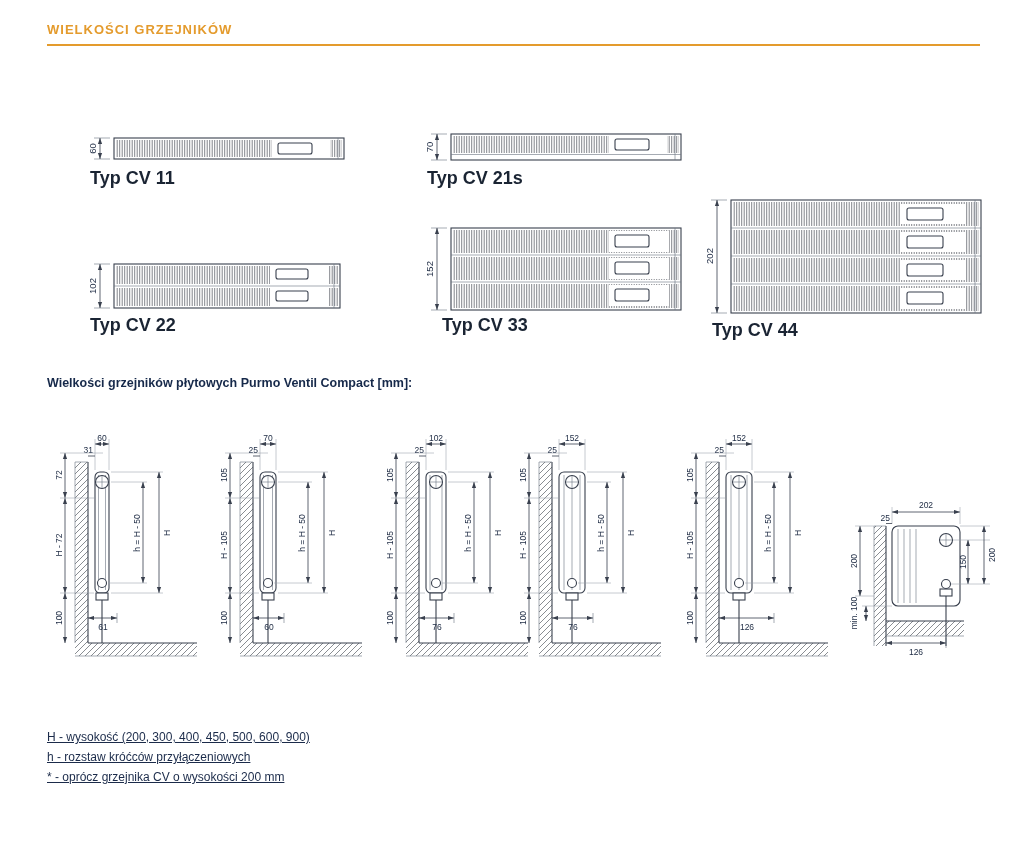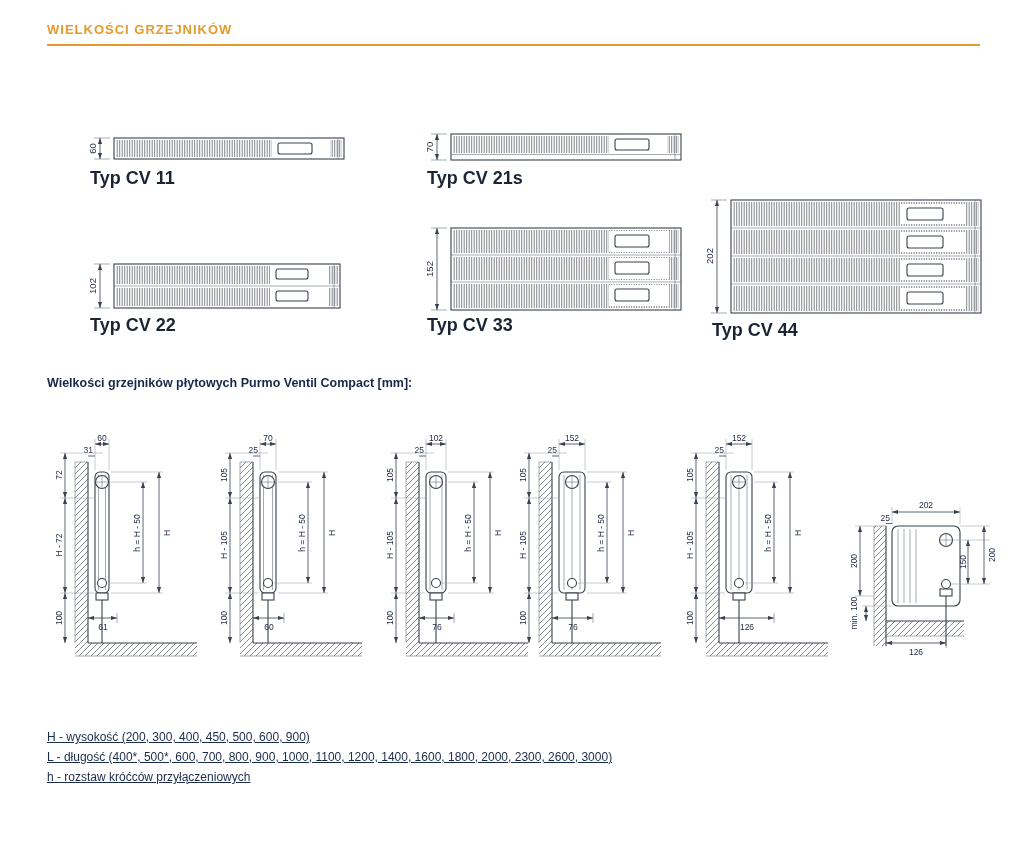--- a/index.html
+++ b/index.html
@@ -117,21 +117,21 @@
       <line class="thin" x1="28" y1="62" x2="258" y2="62"></line>
       <rect x="186" y="11" width="60" height="21" fill="#ffffff"></rect>
       <rect x="186" y="38" width="60" height="21" fill="#ffffff"></rect>
       <rect x="186" y="65" width="60" height="21" fill="#ffffff"></rect>
       <rect class="box" x="192" y="15" width="34" height="12" rx="2"></rect>
       <rect class="box" x="192" y="42" width="34" height="12" rx="2"></rect>
       <rect class="box" x="192" y="69" width="34" height="12" rx="2"></rect>
       <line class="thin" x1="252" y1="8" x2="252" y2="90"></line>
     </g>
   </svg>
-  <div class="abs plan-label" style="left:427px; top:315px;">Typ CV 33</div>
+  <div class="abs plan-label" style="left:442px; top:315px;">Typ CV 33</div>
 
   <svg class="abs" style="left:703px; top:192px;" width="286" height="128" viewBox="0 0 286 128">
     <g>
       <line class="thin" x1="8" y1="8" x2="24" y2="8"></line>
       <line class="thin" x1="8" y1="121" x2="24" y2="121"></line>
       <line class="dim" x1="14" y1="8" x2="14" y2="121" marker-start="url(#as)" marker-end="url(#ae)"></line>
       <text class="dp" x="7" y="64" dy="3" text-anchor="middle" transform="rotate(-90 7 64)">202</text>
     </g>
     <g>
       <rect class="box" x="28" y="8" width="250" height="113"></rect>
@@ -471,17 +471,17 @@
       <line class="ext" x1="114" y1="30" x2="144" y2="30"></line>
       <text class="dt" x="146" y="59" dy="3" text-anchor="middle" transform="rotate(-90 146 59)">200</text>
       <line class="dim" x1="40" y1="147" x2="100" y2="147" marker-start="url(#as)" marker-end="url(#ae)"></line>
       <line class="thin" x1="100" y1="142" x2="100" y2="152"></line>
       <text class="dt" x="70" y="159" text-anchor="middle">126</text>
     </g>
   </svg>
 
   <div class="abs" style="left:47px; top:730px;">
     <div class="legend-line">H - wysokość (200, 300, 400, 450, 500, 600, 900)</div>
-    <div class="legend-line">L - długość (400*, 500*, 600, 700, 800, 900, 1000, 1100, 1200, 1400, 1600, 1800, 2000, 2300, 2600, 3000)</div>
     <div class="legend-line">h - rozstaw króćców przyłączeniowych</div>
+    <div class="legend-line">* - oprócz grzejnika CV o wysokości 200 mm</div>
   </div>
 
 </div>
 
 </body></html>

